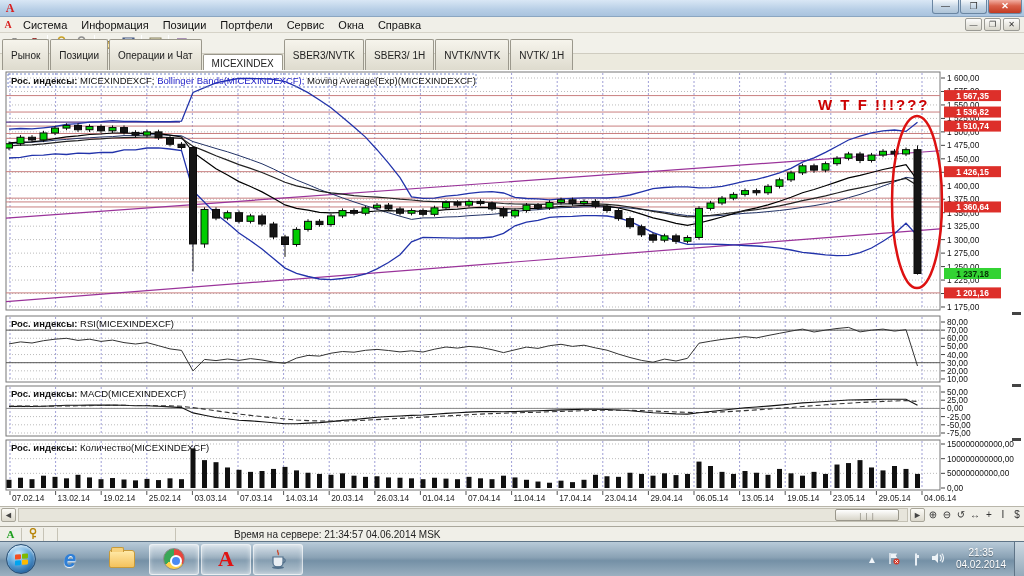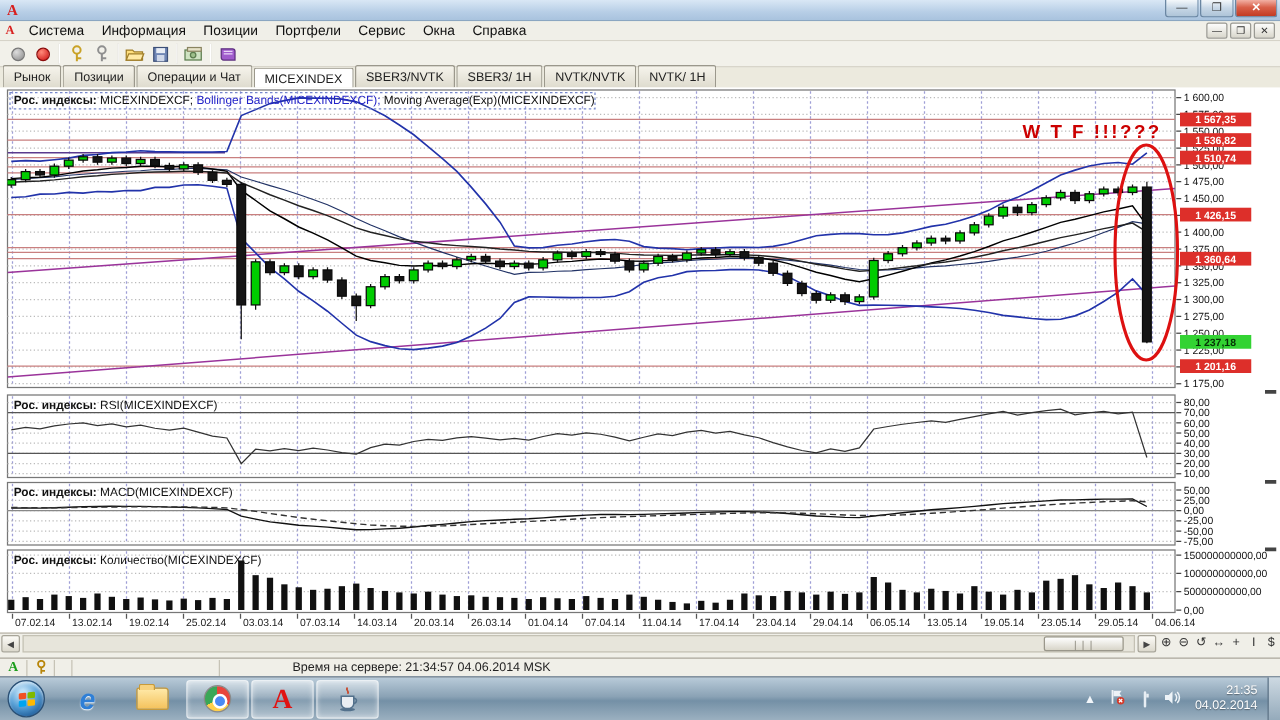--- a/index.html
+++ b/index.html
@@ -33,21 +33,21 @@
     border-bottom:1px solid #cfccc0; display:flex; align-items:center; padding-left:4px; }
   .tb { width:20px; height:18px; display:flex; align-items:center; justify-content:center; border-radius:2px; }
   .tbsep { width:1px; height:16px; background:#c2bfb2; margin:0 3px; border-right:1px solid #fff; }
   .dot { width:11px; height:11px; border-radius:50%; }
   .dot.gray { background:radial-gradient(circle at 35% 30%,#ddd,#8a8a8a); border:1px solid #777; }
   .dot.red  { background:radial-gradient(circle at 35% 30%,#ff8a7a,#cc0f0f); border:1px solid #8c0b0b; }
 
   
   .tabbar { position:absolute; top:54px; left:0; right:0; height:16px; background:#eceade;
     display:flex; align-items:flex-end; padding-left:2px; }
-  .tab { height:18px; font-size:10px; color:#222; padding:1px 8px 0 8px; border:1px solid #9b988c;
+  .tab { height:31px; font-size:10px; color:#222; padding:1px 8px 0 8px; border:1px solid #9b988c;
     border-bottom:none; border-radius:2px 2px 0 0; background:linear-gradient(#f6f4ec,#dedbce); margin-right:1px;
     display:flex; align-items:center; white-space:nowrap; }
   .tab.active { background:#fff; height:16px; position:relative; z-index:2; }
 
   
   .chartwrap { position:absolute; top:70px; left:0; right:0; height:436px; background:#fff; }
   .chartwrap svg { display:block; }
 
   
   .hscroll { position:absolute; top:506px; left:0; right:0; height:17px; background:#f0efe8;
@@ -88,21 +88,21 @@
   .chrome { width:22px; height:22px; border-radius:50%; position:relative;
     background:conic-gradient(#e8453c 0 33%, #ffd04b 33% 66%, #3aa757 66% 100%); border:1px solid #8a8a8a; }
   .chrome:before { content:""; position:absolute; left:6px; top:6px; width:8px; height:8px; border-radius:50%;
     background:#4a8af4; border:2px solid #fff; }
   .alfa-task { color:#e01313; font-size:22px; font-weight:bold; font-family:"Liberation Serif",serif; line-height:20px; }
   .java-cup { width:20px; height:22px; position:relative; }
   .tray { margin-left:auto; display:flex; align-items:center; color:#fff; }
   .trayicon { width:16px; text-align:center; margin-right:6px; font-size:10px; color:#f2f6fa; }
   .battery { width:13px; height:7px; border:1px solid #e8eef4; border-radius:1px; position:relative; background:linear-gradient(90deg,#e8eef4 70%,transparent 70%); }
   .battery:after { content:""; position:absolute; right:-3px; top:1px; width:2px; height:3px; background:#e8eef4; }
-  .clock { text-align:right; font-size:10px; line-height:12px; color:#fff; margin:0 8px 0 4px; text-shadow:0 1px 1px rgba(0,0,0,.4); }
+  .clock { text-align:center; font-size:10px; line-height:12px; color:#fff; margin:0 8px 0 4px; text-shadow:0 1px 1px rgba(0,0,0,.4); }
   .showdesk { width:10px; height:35px; border-left:1px solid #5f7487; background:linear-gradient(#cdd9e2,#93a9ba); flex:none; }
 </style>
 </head>
 <body>
 
 <div id="app">
 
   <div class="titlebar">
     <span class="alfa-a">А</span>
     <span class="winbtns">

